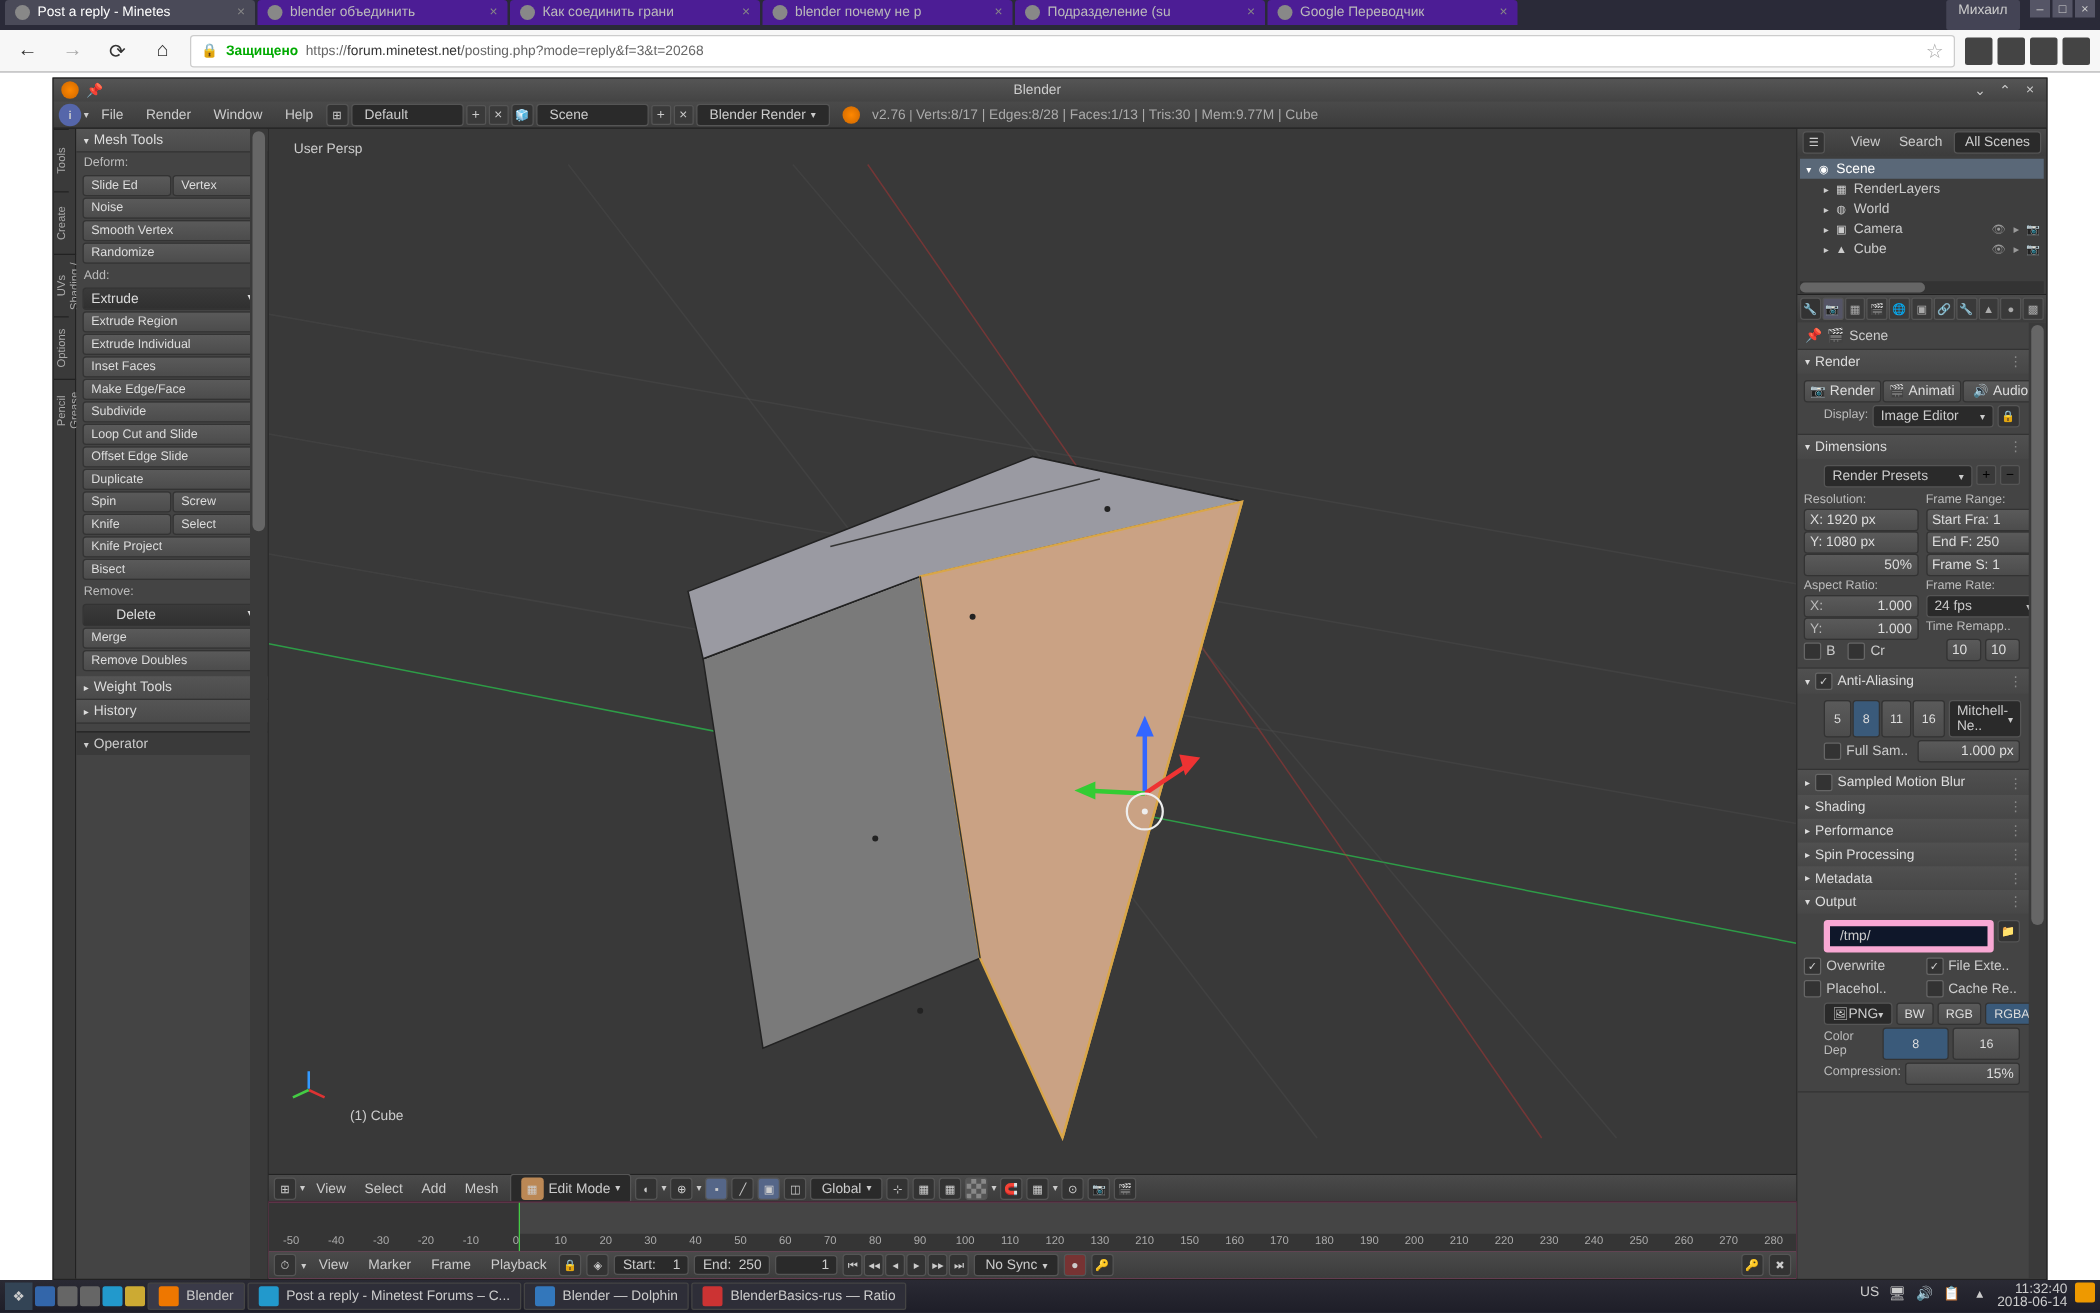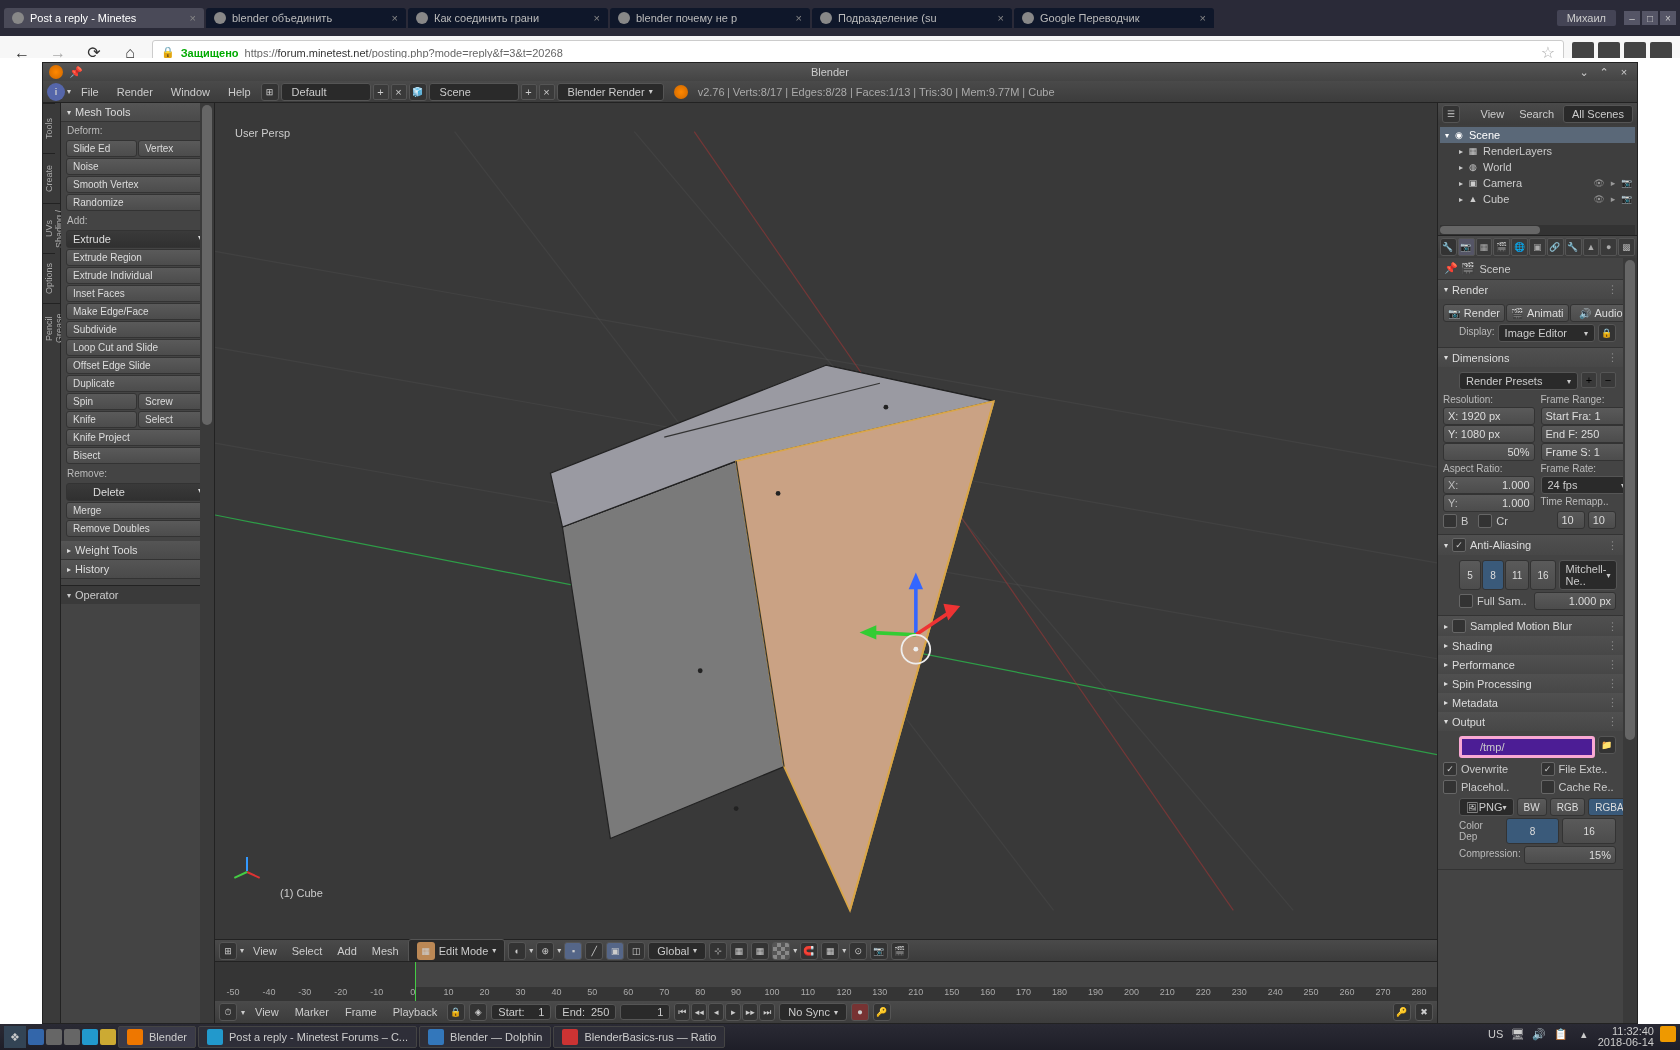--- a/index.html
+++ b/index.html
@@ -1,20 +1,20 @@
 <!DOCTYPE html>
 <html><head>
 <meta charset="utf-8">
 <style>
 * { margin: 0; padding: 0; box-sizing: border-box; font-family: Arial, sans-serif; font-size: 11px; user-select: none; }
 body { background: #1a1a2e; overflow: hidden; width: 1680px; height: 1050px; position: relative; }
 
 
-.browser-tabs { height: 36px; background: #2a2a38; display: flex; align-items: center; padding: 0 4px; gap: 2px; }
-.tab { height: 20px; background: #0f172a; color: #bbb; display: flex; align-items: center; padding: 0 8px; gap: 6px; border-radius: 3px 3px 0 0; max-width: 200px; flex: 1; }
+.browser-tabs { height: 24px; background: #2a2a38; display: flex; padding: 0 4px; gap: 2px; }
+.tab { height: 20px; background: #4c1d95; color: #bbb; display: flex; align-items: center; padding: 0 8px; gap: 6px; border-radius: 3px 3px 0 0; max-width: 200px; flex: 1; }
 .tab.active { background: #4a4a58; color: #fff; }
 .tab-icon { width: 12px; height: 12px; border-radius: 50%; background: #888; flex-shrink: 0; }
 .tab-title { overflow: hidden; white-space: nowrap; text-overflow: ellipsis; flex: 1; }
 .tab-close { color: #888; cursor: pointer; }
 .user-badge { margin-left: auto; background: #445; color: #ccc; padding: 2px 10px; border-radius: 2px; }
 .win-ctrl { display: flex; gap: 2px; margin-left: 6px; }
 .win-btn { width: 16px; height: 14px; background: #556; color: #ccc; display: flex; align-items: center; justify-content: center; font-size: 10px; }
 
 .url-bar { height: 34px; background: #f7f7f7; display: flex; align-items: center; padding: 0 8px; gap: 8px; border-bottom: 1px solid #bbb; }
 .nav-btn { width: 28px; height: 28px; display: flex; align-items: center; justify-content: center; color: #333; cursor: pointer; font-size: 16px; }
@@ -57,21 +57,21 @@
 .tool-row .tool-btn { flex: 1; margin: 0; }
 .operator-hdr { background: #3a3a3a; padding: 3px 6px; color: #ccc; display: flex; align-items: center; gap: 4px; margin-top: 6px; border-top: 1px solid #222; }
 
 .tools-scrollbar { position:absolute; right:0; top:0; bottom:0; width:14px; background:#3a3a3a; }
 .tools-thumb { position:absolute; left:2px; right:2px; top:2px; height:320px; background:#666; border-radius:5px; }
 
 
 .viewport-area { flex: 1; display: flex; flex-direction: column; position: relative; }
 .viewport { flex: 1; position: relative; overflow: hidden; background: #393939; }
 
-.view-label { position: absolute; left: 20px; top: 24px; color: #ccc; text-align: right; }
+.view-label { position: absolute; left: 20px; top: 10px; color: #ccc; text-align: right; }
 .obj-label { position: absolute; left: 65px; bottom: 40px; color: #ccc; }
 .axis-widget { position:absolute; left: 18px; bottom: 54px; width: 28px; height: 28px; }
 .axis-widget .az { position:absolute; width:2px; height:14px; background:#39f; left:13px; top:0; }
 .axis-widget .ax { position:absolute; width:14px; height:2px; background:#d33; left:14px; top:14px; transform:rotate(25deg); transform-origin:left; }
 .axis-widget .ay { position:absolute; width:14px; height:2px; background:#4c4; left:0; top:14px; transform:rotate(-25deg); transform-origin:right; }
 
 .cube-svg { position:absolute; left:0; top:0; width:100%; height:100%; }
 
 .vp-header { height: 22px; background: linear-gradient(#4a4a4a, #3c3c3c); display: flex; align-items: center; padding: 0 4px; gap: 3px; color: #ccc; border-top: 1px solid #222; }
 .hdr-icon { width: 18px; height: 18px; background: #333; border: 1px solid #555; border-radius: 3px; display: flex; align-items: center; justify-content: center; font-size: 9px; }
@@ -129,21 +129,21 @@
 .num-input { flex:1; background: linear-gradient(#5a5a5a,#4c4c4c); border: 1px solid #333; color: #ddd; padding: 2px 4px; border-radius: 3px; font-size: 10px; text-align:center; display:flex; gap:3px; }
 .num-input .lbl { color:#bbb; }
 .num-input .v { margin-left:auto; }
 .checkbox { width: 14px; height: 14px; background: #333; border: 1px solid #666; border-radius: 2px; display: inline-flex; align-items:center; justify-content:center; color:#ccc; font-size:9px; }
 .checkbox.on::after { content: "✓"; }
 .check-row { display: flex; align-items: center; gap: 4px; color: #ccc; font-size: 10px; margin:2px 0; }
 .col-row { display:flex; gap:6px; }
 .col-row > div { flex:1; }
 .aa-btns { display:flex; gap:1px; }
 .aa-btns .p-btn { min-width: 22px; flex: 0 0 auto; padding: 2px 6px; }
-.path-field { background: #4c1d95; border: 3px solid #f9a8d4; padding: 2px 18px; border-radius: 3px; color:#ccc; font-size:10px; display:flex; }
+.path-field { background: #0f172a; border: 5px solid #f9a8d4; padding: 2px 8px; border-radius: 3px; color:#ccc; font-size:10px; display:flex; }
 .props-scrollbar { position:absolute; right:0; top:0; bottom:0; width:14px; background:#3a3a3a; }
 .props-thumb { position:absolute; left:2px; right:2px; top:2px; height:480px; background:#666; border-radius:5px; }
 
 .browser-pad { background:#fff; }
 
 
 .taskbar { position: absolute; left: 0; right: 0; bottom: 0; height: 26px; background: linear-gradient(#2a2a34, #1e1e28); display: flex; align-items: center; padding: 0 4px; gap: 2px; color: #ccc; }
 .task-start { width: 22px; height: 22px; background: #345; display:flex; align-items:center; justify-content:center; }
 .task-btn { height: 22px; padding: 0 8px; background: #2e2e38; border: 1px solid #444; display: flex; align-items: center; gap: 6px; border-radius: 2px; }
 .task-btn.active { background: #3a3a48; }

